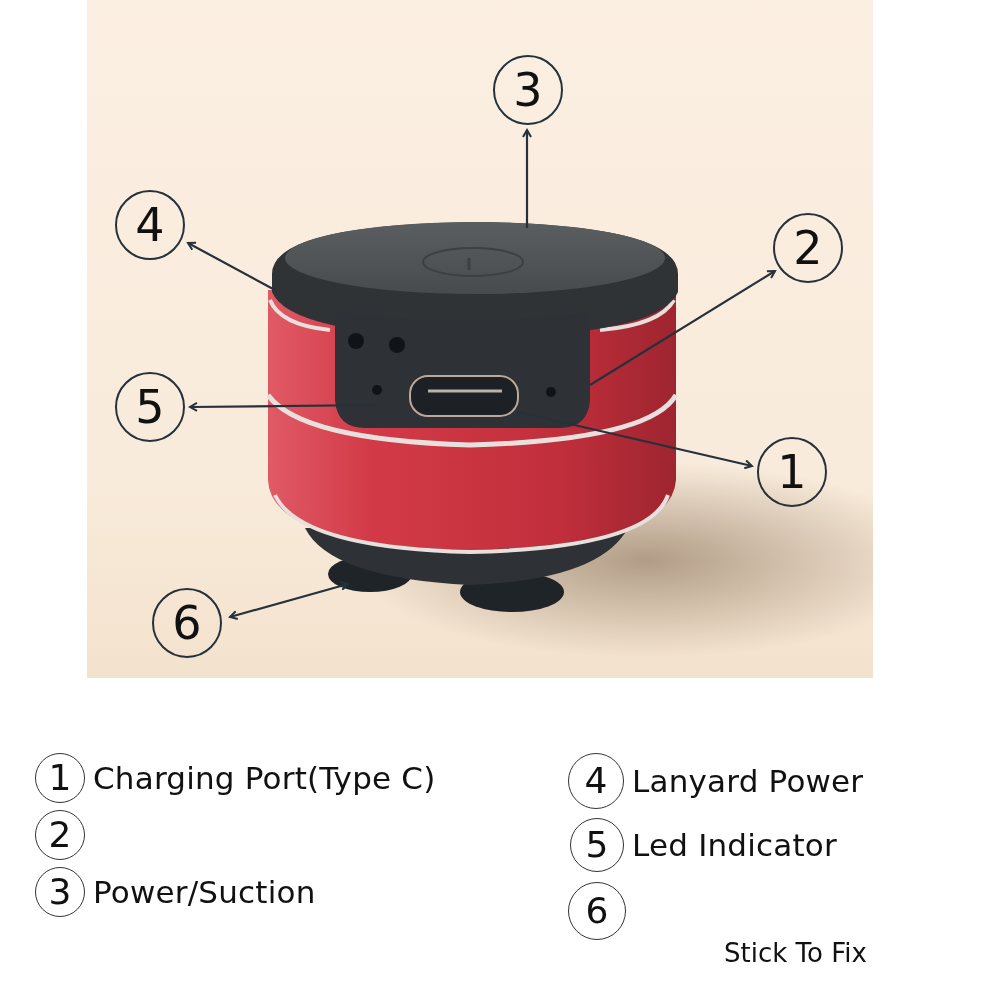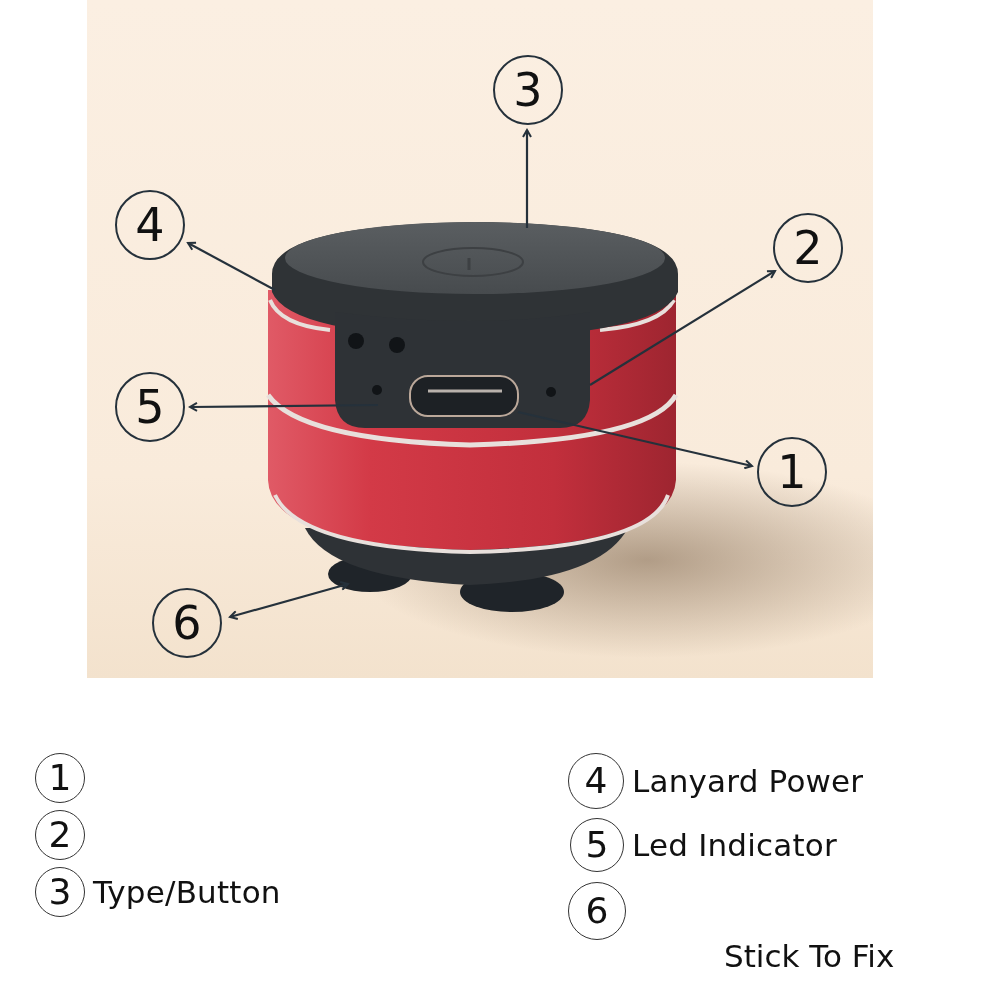--- a/index.html
+++ b/index.html
@@ -9,21 +9,21 @@
            background: radial-gradient(ellipse 420px 140px at 560px 560px, rgba(120,95,70,0.55), rgba(120,95,70,0) 70%),
                        linear-gradient(180deg,#fbefe2 0%,#f9ebdb 70%,#f3e2cd 100%); overflow:hidden; }
   .photo svg { position:absolute; left:0; top:0; }
   .callout { position:absolute; width:70px; height:70px; border:2px solid #25313b; border-radius:50%;
              display:flex; align-items:center; justify-content:center; font-size:46px; line-height:1;
              color:#111; box-sizing:border-box; background:transparent; }
   .legend-row { position:absolute; display:flex; align-items:center; }
   .legend-num { width:50px; height:50px; border:1.5px solid #333; border-radius:50%; box-sizing:border-box;
                 display:flex; align-items:center; justify-content:center; font-size:36px; line-height:1; margin-right:8px; }
   .legend-label { font-size:31px; white-space:nowrap; letter-spacing:0.2px; }
-  .legend-sub { position:absolute; font-size:31px; white-space:nowrap; }
+  .legend-sub { position:absolute; font-size:26px; white-space:nowrap; }
 </style>
 </head>
 <body>
 
 <div class="photo">
   <svg width="786" height="678" viewBox="87 0 786 678">
     <defs>
       <linearGradient id="redBody" x1="0" x2="1" y1="0" y2="0">
         <stop offset="0" stop-color="#e05a66"></stop>
         <stop offset="0.25" stop-color="#d33a47"></stop>
@@ -93,27 +93,28 @@
 
 <div class="callout" style="left:493px;top:55px;">3</div>
 <div class="callout" style="left:115px;top:190px;">4</div>
 <div class="callout" style="left:773px;top:213px;">2</div>
 <div class="callout" style="left:115px;top:372px;">5</div>
 <div class="callout" style="left:757px;top:437px;">1</div>
 <div class="callout" style="left:152px;top:588px;">6</div>
 
 <div class="legend-row" style="left:35px;top:753px;">
   <div class="legend-num">1</div>
+  <div class="legend-label">Charging Port(Type C)</div>
 </div>
 <div class="legend-row" style="left:35px;top:810px;">
   <div class="legend-num">2</div>
 </div>
 <div class="legend-row" style="left:35px;top:867px;">
   <div class="legend-num">3</div>
-  <div class="legend-label">Type/Button</div>
+  <div class="legend-label">Power/Suction</div>
 </div>
 
 <div class="legend-row" style="left:568px;top:753px;">
   <div class="legend-num" style="width:56px;height:56px;">4</div>
   <div class="legend-label">Lanyard Power</div>
 </div>
 <div class="legend-row" style="left:570px;top:818px;">
   <div class="legend-num" style="width:54px;height:54px;">5</div>
   <div class="legend-label">Led Indicator</div>
 </div>

